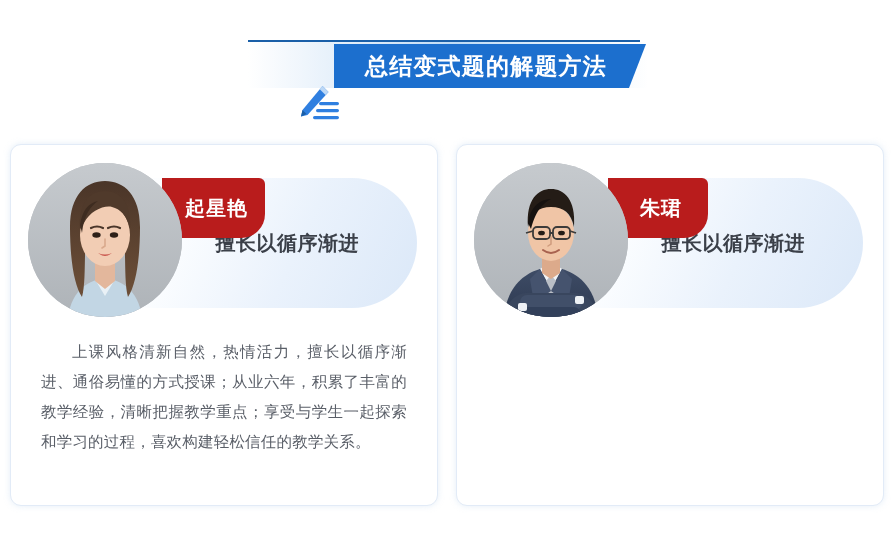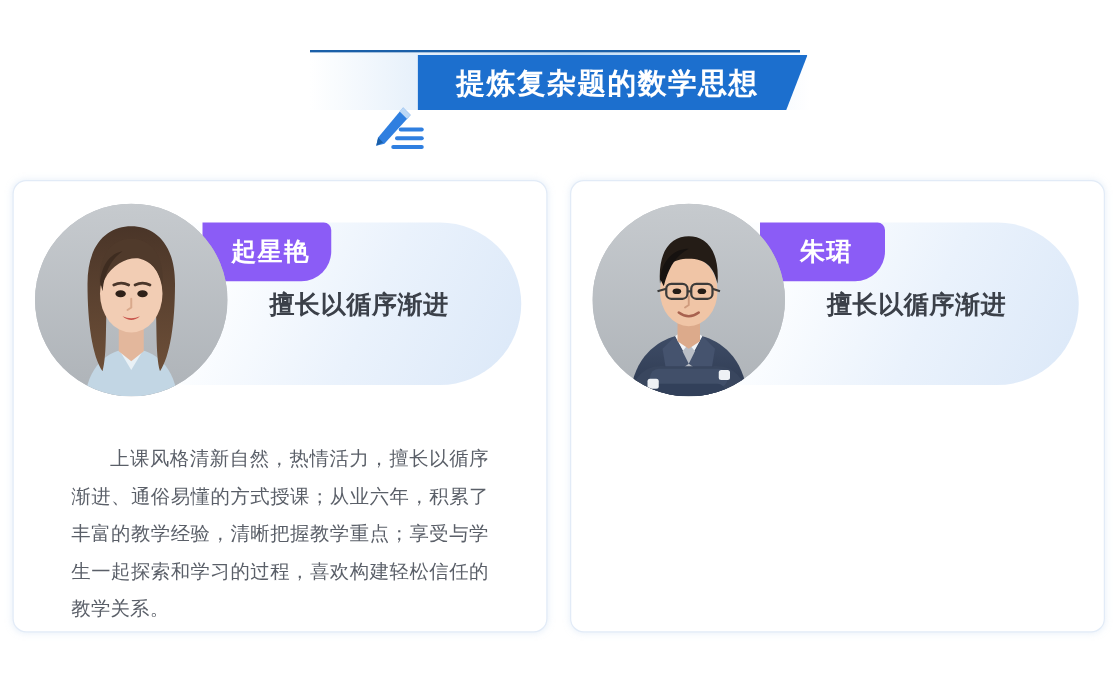--- a/index.html
+++ b/index.html
@@ -122,22 +122,22 @@
     font-weight: bold;
     letter-spacing: 0.5px;
     padding-right: 58px;
     white-space: nowrap;
   }
   .name-badge {
     position: absolute;
     left: 151px;
     top: 19px;
     min-width: 100px;
-    height: 47px;
-    background: #8b5cf6;
+    height: 60px;
+    background: #b91c1c;
     border-top-right-radius: 6px;
     border-bottom-right-radius: 24px;
     display: flex;
     align-items: center;
     justify-content: center;
     padding: 0 17px 0 23px;
     box-sizing: border-box;
   }
   .name-badge-text {
     color: #ffffff;
@@ -165,21 +165,21 @@
     right: 0;
     top: 192px;
     padding: 0 30px 0 30px;
   }
   .card-para {
     color: #5a5f68;
     font-size: 15.5px;
     line-height: 30px;
     text-indent: 2em;
     text-align: justify;
-    margin: 16px;
+    margin: 0;
     letter-spacing: 0.2px;
   }
 </style>
 </head>
 <body>
 
 <div class="banner-wrap">
   <div class="banner-rule"></div>
   <div class="banner-fade"></div>
 
@@ -188,21 +188,21 @@
     <path d="M30.5 2 L36.5 8 L15.5 31 L9 32.5 L10.5 26 Z" fill="#2f7fe0"></path>
     <path d="M30.5 2 L36.5 8 L33.5 11 L27.5 5 Z" fill="#bcd8f6"></path>
     <path d="M9 32.5 L10.5 26 L14.5 30 Z" fill="#1a5fa8"></path>
 
     <rect x="27" y="18" width="20" height="3.2" rx="1.6" fill="#2f7fe0"></rect>
     <rect x="24" y="25" width="23" height="3.2" rx="1.6" fill="#2f7fe0"></rect>
     <rect x="21" y="32" width="26" height="3.2" rx="1.6" fill="#2f7fe0"></rect>
   </svg>
 
   <div class="banner-plate">
-    <span class="banner-plate-text">提炼复杂题的数学思想</span>
+    <span class="banner-plate-text">总结变式题的解题方法</span>
   </div>
 </div>
 
 <div class="cards">
 
   <div class="card">
     <div class="card-head">
       <div class="pill">
         <span class="pill-title">擅长以循序渐进</span>
       </div>

